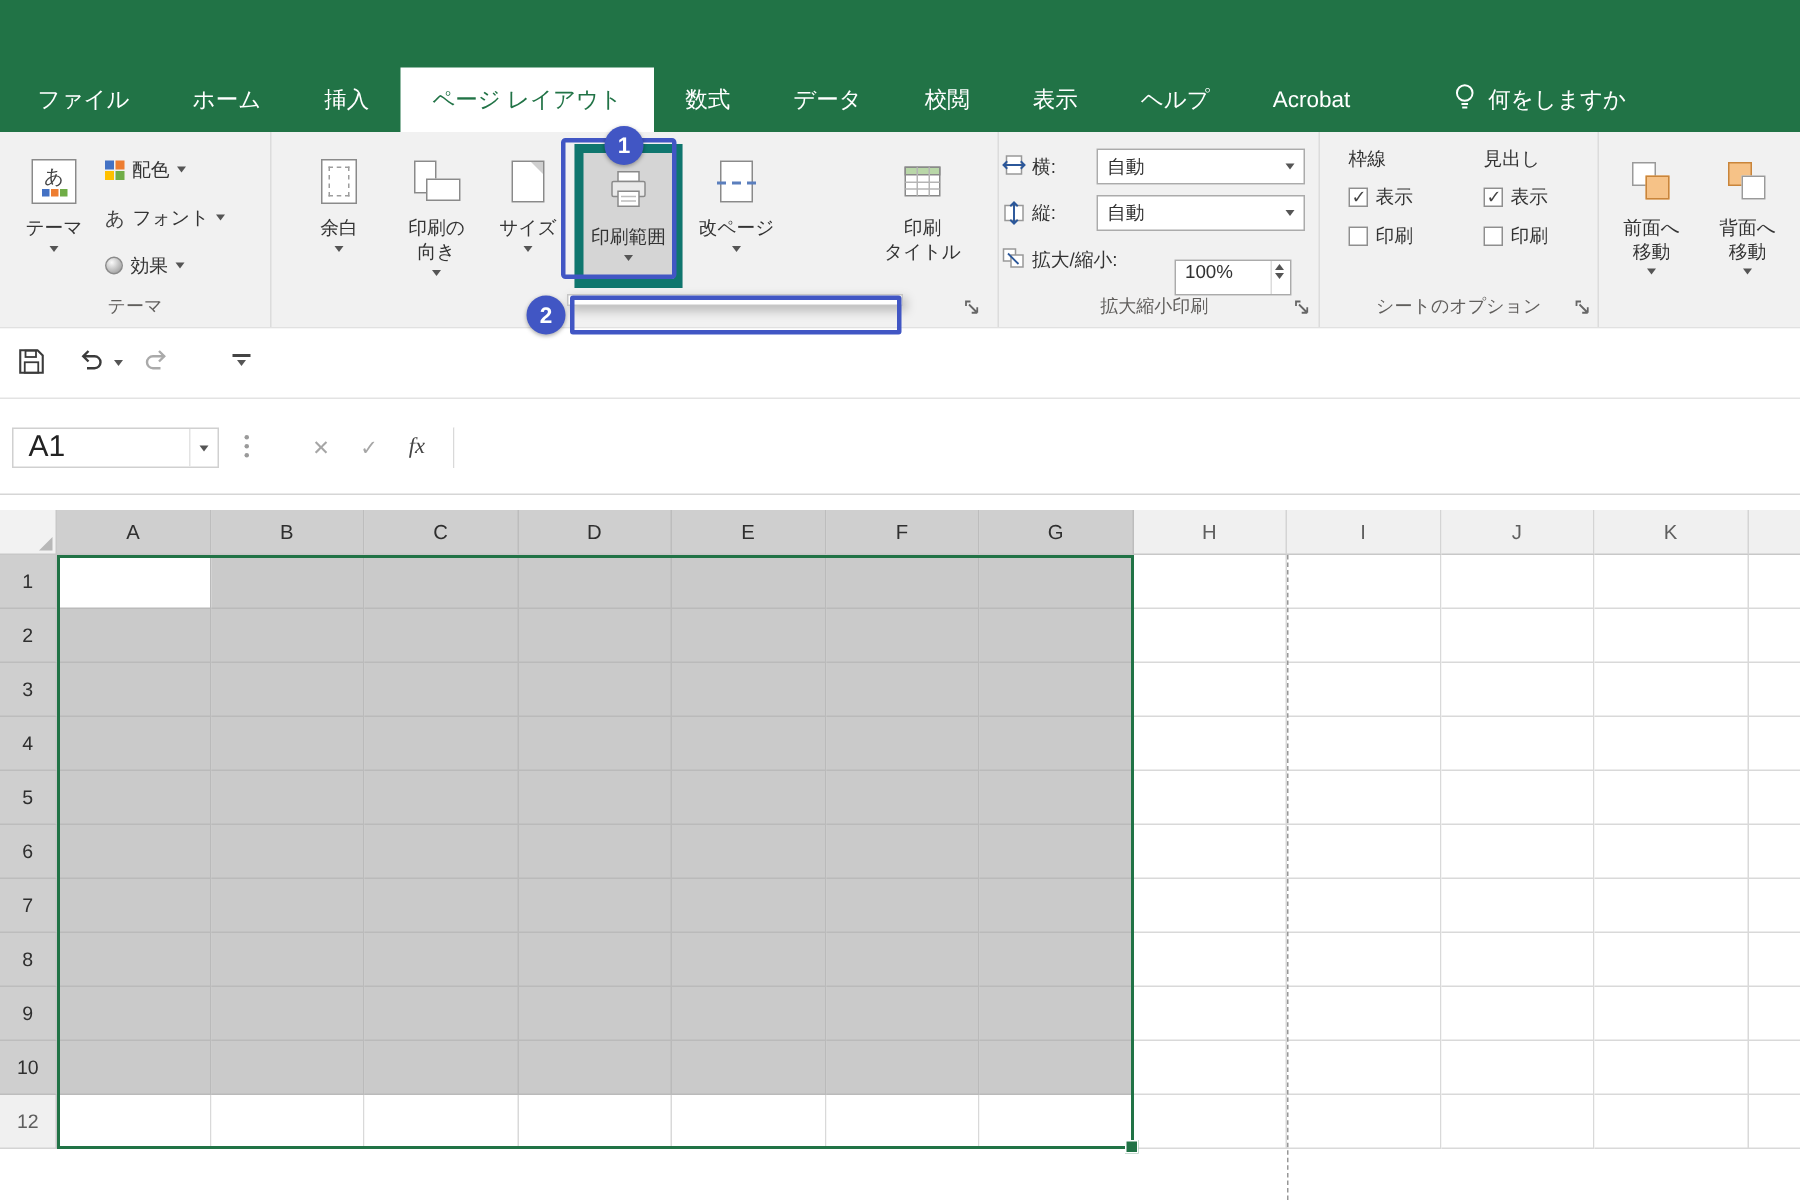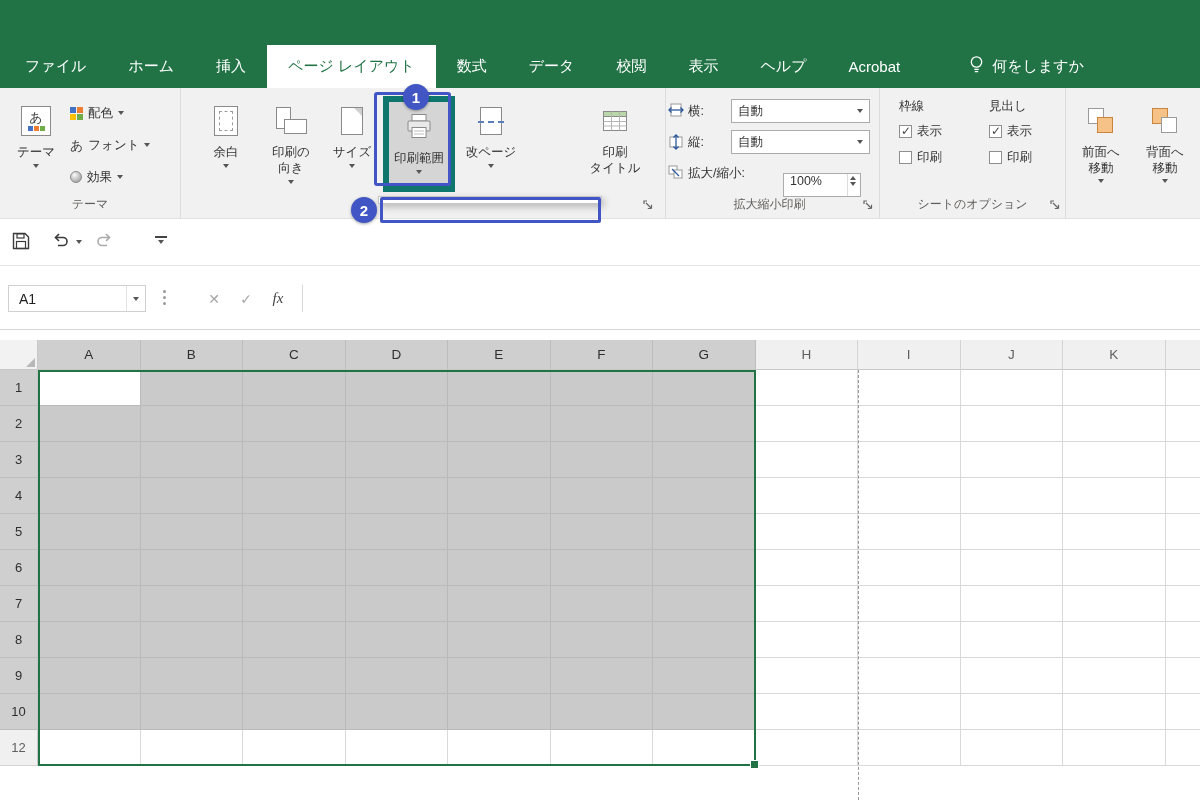--- a/index.html
+++ b/index.html
@@ -87,21 +87,21 @@
   .qbtn { position:absolute; top:13px; display:flex; align-items:center; justify-content:center; }
   .q-save { left:12px; }
   .q-undo { left:52px; }
   .q-undo-chev { left:76px; top:21px; }
   .q-redo { left:94px; }
   .q-custom { left:155px; top:17px; flex-direction:column; }
   .q-custom .bar { width:12px; height:2px; background:#444; margin-bottom:2px; }
 
   
   .fbar { position:absolute; left:0; top:266px; width:1200px; height:64px; background:#fff; border-bottom:1px solid #d6d6d6; }
-  .namebox { position:absolute; left:8px; top:19px; width:138px; height:27px; border:1px solid #d0d0d0; background:#fff; display:flex; align-items:center; font-size:14px; color:#222; }
+  .namebox { position:absolute; left:8px; top:19px; width:138px; height:27px; border:1px solid #d0d0d0; background:#fff; display:flex; align-items:center; font-size:20px; color:#222; }
   .namebox .nbtext { flex:1; padding-left:10px; }
   .namebox .nbsep { width:1px; height:25px; background:#e3e3e3; }
   .namebox .nbarrow { width:18px; display:flex; align-items:center; justify-content:center; }
   .fdots { position:absolute; left:163px; top:24px; display:flex; flex-direction:column; gap:3px; }
   .fdots i { width:3px; height:3px; border-radius:50%; background:#9a9a9a; display:block; }
   .fxbtns { position:absolute; left:198px; top:19px; height:27px; display:flex; align-items:center; }
   .fxbtn { width:32px; text-align:center; font-size:14px; }
   .fxbtn.dim { color:#a6a6a6; }
   .fxbtn.fx { font-style:italic; font-family:"Liberation Serif", serif; color:#444; font-size:15px; }
   .fsep { position:absolute; left:302px; top:19px; width:1px; height:27px; background:#d9d9d9; }

